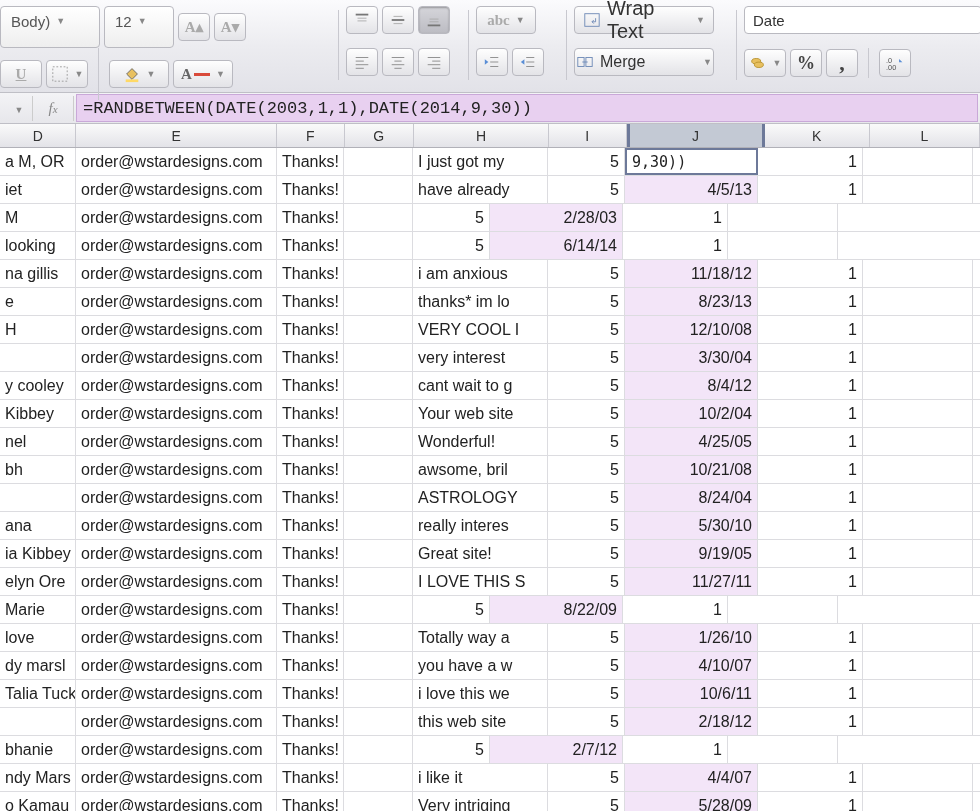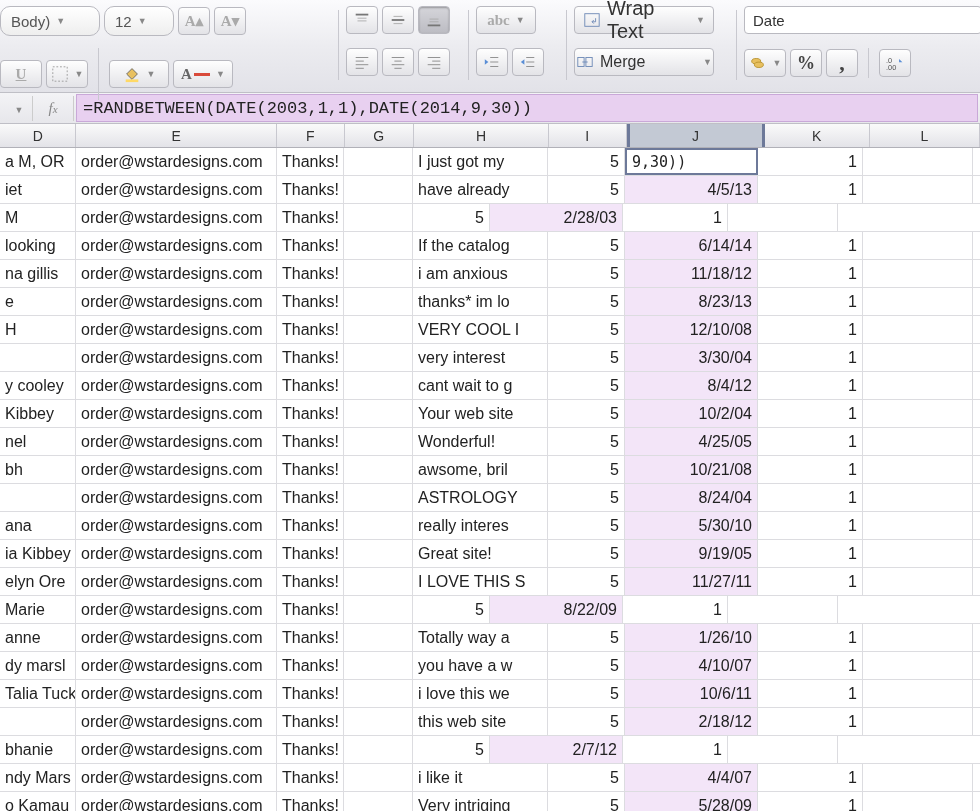--- a/index.html
+++ b/index.html
@@ -4,21 +4,21 @@
 <style>
 html,body{margin:0;padding:0;font-family:"Helvetica Neue",Arial,sans-serif;font-size:13px;color:#222;background:linear-gradient(#f7f7f9,#e7e8ea);width:980px;height:811px;overflow:hidden}
 .ribbon{height:92px;background:linear-gradient(#fbfbfd 0%,#ececf0 50%,#e2e2e8 100%);border-bottom:1px solid #bfbfc6;position:relative}
 .tb-group{position:absolute;display:flex;align-items:center;gap:4px}
 .tb-btn{height:28px;background:linear-gradient(#fefefe,#e3e3e7);border:1px solid #b9b9c0;border-radius:4px;display:flex;align-items:center;justify-content:center;color:#777;box-sizing:border-box}
 .tb-btn.sm{width:32px}
 .tb-btn.md{width:42px}
 .tb-btn.lg{width:60px}
 .tb-btn.pressed{background:linear-gradient(#d5d5da,#bcbcc3);box-shadow:inset 0 1px 2px rgba(0,0,0,0.3)}
 .tb-sep{width:1px;height:52px;background:#c8c8cf;margin:0 6px}
-.tb-combo{height:28px;background:linear-gradient(#fff,#eee);border:1px solid #b9b9c0;border-radius:10px;display:flex;align-items:center;padding:0 8px 0 10px;font-size:15px;color:#555}
+.tb-combo{height:28px;background:linear-gradient(#fff,#eee);border:1px solid #b9b9c0;border-radius:4px;display:flex;align-items:center;padding:0 8px 12px 10px;font-size:15px;color:#555}
 .cd{margin-left:6px;color:#888;font-size:9px}
 .namebox-ro{height:26px;border:1px solid #b9b9c0;border-radius:4px;background:#fff;padding:0 8px;display:flex;align-items:center;font-size:15px;color:#333;width:220px}
 .blue{color:#6c88b5}
 .ic{font-size:15px;font-weight:bold;font-family:Georgia,serif;color:#aaa}
 
 .formula-row{height:30px;background:linear-gradient(#f3f3f6,#e7e7eb);border-bottom:1px solid #bfbfc6;display:flex;align-items:center}
 .fb-left{width:32px;text-align:center;color:#999}
 .fb-fx{width:40px;font-style:italic;font-family:Georgia,serif;color:#888;font-size:15px;text-align:center;border-left:1px solid #ccc;border-right:1px solid #ccc;padding:4px 0}
 .fb-input{flex:1;height:26px;background:#e8d0f0;border:1px solid #c9a8d8;margin:0 2px;display:flex;align-items:center;padding:0 6px;font-size:17px;font-family:"Courier New",monospace;color:#222}
 
@@ -279,21 +279,20 @@
         <div class="cell col-I r ">5</div>
         <div class="cell col-J r j">2/28/03</div>
         <div class="cell col-K r ">1</div>
         <div class="cell col-L "></div>
       </div>
       <div class="row">
         <div class="cell col-D ">looking</div>
         <div class="cell col-E ">order@wstardesigns.com</div>
         <div class="cell col-F ">Thanks!</div>
         <div class="cell col-G "></div>
-        <div class="cell col-H ">If the catalog</div>
         <div class="cell col-I r ">5</div>
         <div class="cell col-J r j">6/14/14</div>
         <div class="cell col-K r ">1</div>
         <div class="cell col-L "></div>
       </div>
       <div class="row">
         <div class="cell col-D ">na gillis</div>
         <div class="cell col-E ">order@wstardesigns.com</div>
         <div class="cell col-F ">Thanks!</div>
         <div class="cell col-G "></div>
@@ -428,21 +427,21 @@
         <div class="cell col-D ">Marie</div>
         <div class="cell col-E ">order@wstardesigns.com</div>
         <div class="cell col-F ">Thanks!</div>
         <div class="cell col-G "></div>
         <div class="cell col-I r ">5</div>
         <div class="cell col-J r j">8/22/09</div>
         <div class="cell col-K r ">1</div>
         <div class="cell col-L "></div>
       </div>
       <div class="row">
-        <div class="cell col-D ">anne</div>
+        <div class="cell col-D ">love</div>
         <div class="cell col-E ">order@wstardesigns.com</div>
         <div class="cell col-F ">Thanks!</div>
         <div class="cell col-G "></div>
         <div class="cell col-H ">Totally way a</div>
         <div class="cell col-I r ">5</div>
         <div class="cell col-J r j">1/26/10</div>
         <div class="cell col-K r ">1</div>
         <div class="cell col-L "></div>
       </div>
       <div class="row">

